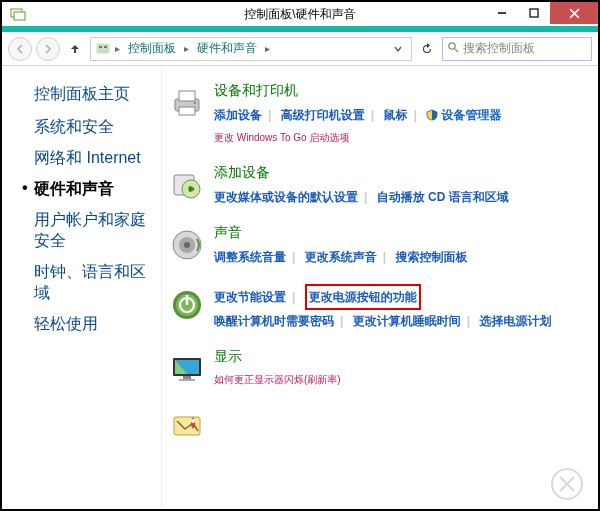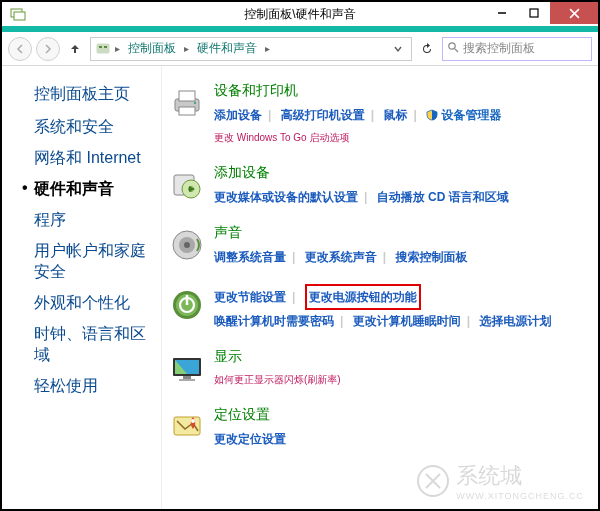--- a/index.html
+++ b/index.html
@@ -141,23 +141,21 @@
   </div>
 </div>
 
 <div class="body-area">
 
   <div class="side">
     <div class="side-heading">控制面板主页</div>
     <div class="side-item">系统和安全</div>
     <div class="side-item">网络和 Internet</div>
     <div class="side-item current">硬件和声音</div>
-    <div class="side-item">程序</div>
     <div class="side-item">用户帐户和家庭安全</div>
-    <div class="side-item">外观和个性化</div>
     <div class="side-item">时钟、语言和区域</div>
     <div class="side-item">轻松使用</div>
   </div>
 
   <div class="main">
 
     <div class="category">
       <div class="cat-icon">
         <svg class="ic-printer" viewBox="0 0 36 36">
               <rect x="6" y="14" width="24" height="12" rx="2" fill="#c9c9c9" stroke="#888"></rect>
@@ -261,35 +259,25 @@
 
     <div class="category">
       <div class="cat-icon">
         <svg class="ic-locate" viewBox="0 0 36 36">
               <rect x="5" y="8" width="26" height="18" rx="2" fill="#f4e9a0" stroke="#c0a030"></rect>
               <path d="M8 12 L16 20 L24 14 L29 22" fill="none" stroke="#8a6a20" stroke-width="1.5"></path>
               <path d="M24 8 C24 8 19 14 24 20 C29 14 24 8 24 8 Z" fill="#d84a2a"></path>
               <circle cx="24" cy="12" r="2" fill="#fff"></circle>
             </svg>
       </div>
-      <div class="cat-body">
-        <div class="cat-title"><a>定位设置</a></div>
-        <div class="cat-links">
-          <a>更改定位设置</a>
-        </div>
-      </div>
     </div>
 
     <div class="watermark">
       <svg width="34" height="34" viewBox="0 0 34 34">
             <circle cx="17" cy="17" r="15" fill="none" stroke="#000" stroke-width="2"></circle>
             <path d="M10 10 L24 24 M24 10 L10 24" stroke="#000" stroke-width="2"></path>
           </svg>
-      <div>
-        <div>系统城</div>
-        <div class="wm-sub">WWW.XITONGCHENG.CC</div>
-      </div>
     </div>
 
   </div>
 </div>
 
 </div>
 
 </body></html>

